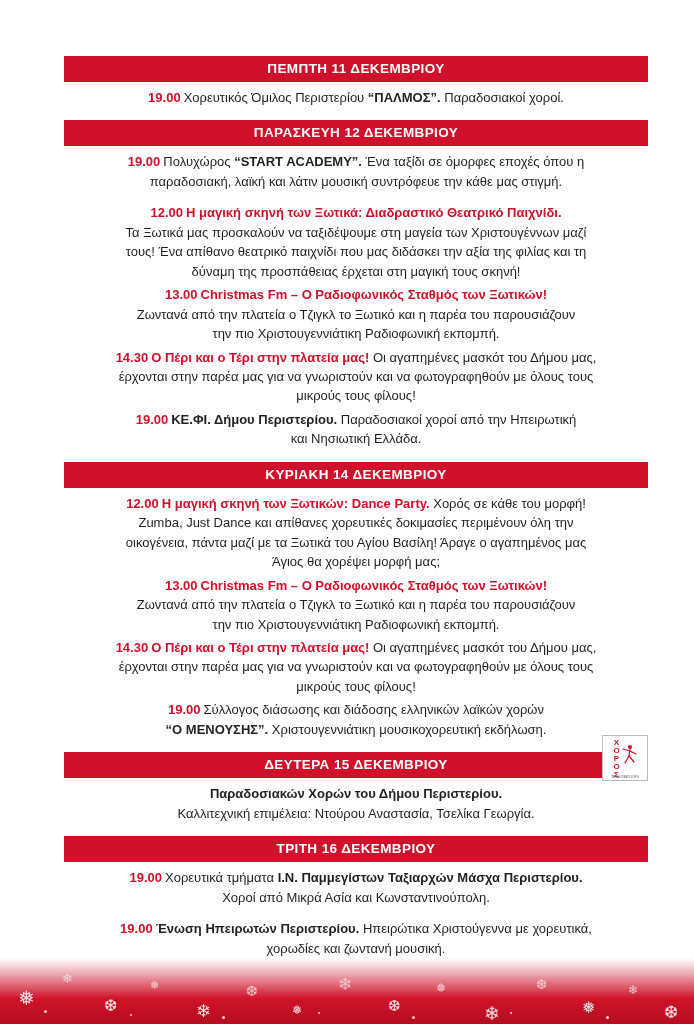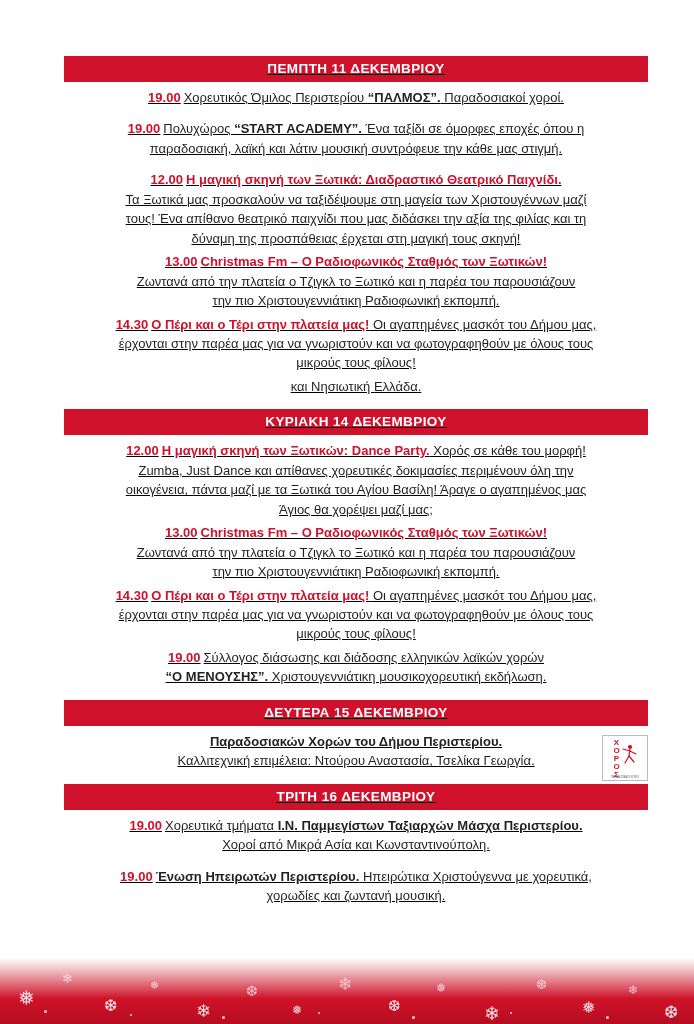--- a/index.html
+++ b/index.html
@@ -13,21 +13,20 @@
     font-family: "Liberation Sans", sans-serif;
     overflow: hidden;
     position: relative;
   }
   .page {
     position: relative;
     width: 694px;
     height: 1024px;
     box-sizing: border-box;
     padding: 56px 46px 0 64px;
-    text-decoration: underline;
   }
   .day-header {
     background: #d0112b;
     color: #ffffff;
     text-align: center;
     font-weight: bold;
     font-size: 13.5px;
     letter-spacing: 0.4px;
     padding: 5px 0 6px 0;
     margin: 0 0 7px 0;
@@ -121,46 +120,48 @@
 </style>
 </head>
 <body>
 
 <div class="page">
   <div id="days-container">
       <div class="day-header">ΠΕΜΠΤΗ 11 ΔΕΚΕΜΒΡΙΟΥ</div>
       <div class="block">
         <div class="entry"><span class="time">19.00</span><span>Χορευτικός Όμιλος Περιστερίου </span><span class="bold-dark">“ΠΑΛΜΟΣ”.</span><span> Παραδοσιακοί χοροί.</span></div>
       </div>
+      <div class="day-header">ΠΑΡΑΣΚΕΥΗ 12 ΔΕΚΕΜΒΡΙΟΥ</div>
       <div class="block">
         <div class="entry"><span class="time">19.00</span><span>Πολυχώρος </span><span class="bold-dark">“START ACADEMY”.</span><span> Ένα ταξίδι σε όμορφες εποχές όπου η</span></div>
         <div class="entry"><span>παραδοσιακή, λαϊκή και λάτιν μουσική συντρόφευε την κάθε μας στιγμή.</span></div>
       </div>
       <div class="block">
         <div class="entry"><span class="time">12.00</span><span class="bold-red">Η μαγική σκηνή των Ξωτικά: Διαδραστικό Θεατρικό Παιχνίδι.</span></div>
         <div class="entry"><span>Τα Ξωτικά μας προσκαλούν να ταξιδέψουμε στη μαγεία των Χριστουγέννων μαζί</span></div>
         <div class="entry"><span>τους! Ένα απίθανο θεατρικό παιχνίδι που μας διδάσκει την αξία της φιλίας και τη</span></div>
         <div class="entry"><span>δύναμη της προσπάθειας έρχεται στη μαγική τους σκηνή!</span></div>
         <div class="spacer-sm"></div>
         <div class="entry"><span class="time">13.00</span><span class="bold-red">Christmas Fm – Ο Ραδιοφωνικός Σταθμός των Ξωτικών!</span></div>
         <div class="entry"><span>Ζωντανά από την πλατεία ο Τζιγκλ το Ξωτικό και η παρέα του παρουσιάζουν</span></div>
         <div class="entry"><span>την πιο Χριστουγεννιάτικη Ραδιοφωνική εκπομπή.</span></div>
         <div class="spacer-sm"></div>
         <div class="entry"><span class="time">14.30</span><span class="bold-red">Ο Πέρι και ο Τέρι στην πλατεία μας!</span><span> Οι αγαπημένες μασκότ του Δήμου μας,</span></div>
         <div class="entry"><span>έρχονται στην παρέα μας για να γνωριστούν και να φωτογραφηθούν με όλους τους</span></div>
         <div class="entry"><span>μικρούς τους φίλους!</span></div>
         <div class="spacer-sm"></div>
+        <div class="entry"><span class="time">19.00</span><span class="bold-dark">ΚΕ.ΦΙ. Δήμου Περιστερίου.</span><span> Παραδοσιακοί χοροί από την Ηπειρωτική</span></div>
         <div class="entry"><span>και Νησιωτική Ελλάδα.</span></div>
       </div>
       <div class="day-header">ΚΥΡΙΑΚΗ 14 ΔΕΚΕΜΒΡΙΟΥ</div>
       <div class="block">
         <div class="entry"><span class="time">12.00</span><span class="bold-red">Η μαγική σκηνή των Ξωτικών: Dance Party.</span><span> Χορός σε κάθε του μορφή!</span></div>
         <div class="entry"><span>Zumba, Just Dance και απίθανες χορευτικές δοκιμασίες περιμένουν όλη την</span></div>
         <div class="entry"><span>οικογένεια, πάντα μαζί με τα Ξωτικά του Αγίου Βασίλη! Άραγε ο αγαπημένος μας</span></div>
-        <div class="entry"><span>Άγιος θα χορέψει μαζί μας;</span></div>
+        <div class="entry"><span>Άγιος θα χορέψει μορφή μας;</span></div>
         <div class="spacer-sm"></div>
         <div class="entry"><span class="time">13.00</span><span class="bold-red">Christmas Fm – Ο Ραδιοφωνικός Σταθμός των Ξωτικών!</span></div>
         <div class="entry"><span>Ζωντανά από την πλατεία ο Τζιγκλ το Ξωτικό και η παρέα του παρουσιάζουν</span></div>
         <div class="entry"><span>την πιο Χριστουγεννιάτικη Ραδιοφωνική εκπομπή.</span></div>
         <div class="spacer-sm"></div>
         <div class="entry"><span class="time">14.30</span><span class="bold-red">Ο Πέρι και ο Τέρι στην πλατεία μας!</span><span> Οι αγαπημένες μασκότ του Δήμου μας,</span></div>
         <div class="entry"><span>έρχονται στην παρέα μας για να γνωριστούν και να φωτογραφηθούν με όλους τους</span></div>
         <div class="entry"><span>μικρούς τους φίλους!</span></div>
         <div class="spacer-sm"></div>
         <div class="entry"><span class="time">19.00</span><span>Σύλλογος διάσωσης και διάδοσης ελληνικών λαϊκών χορών</span></div>

